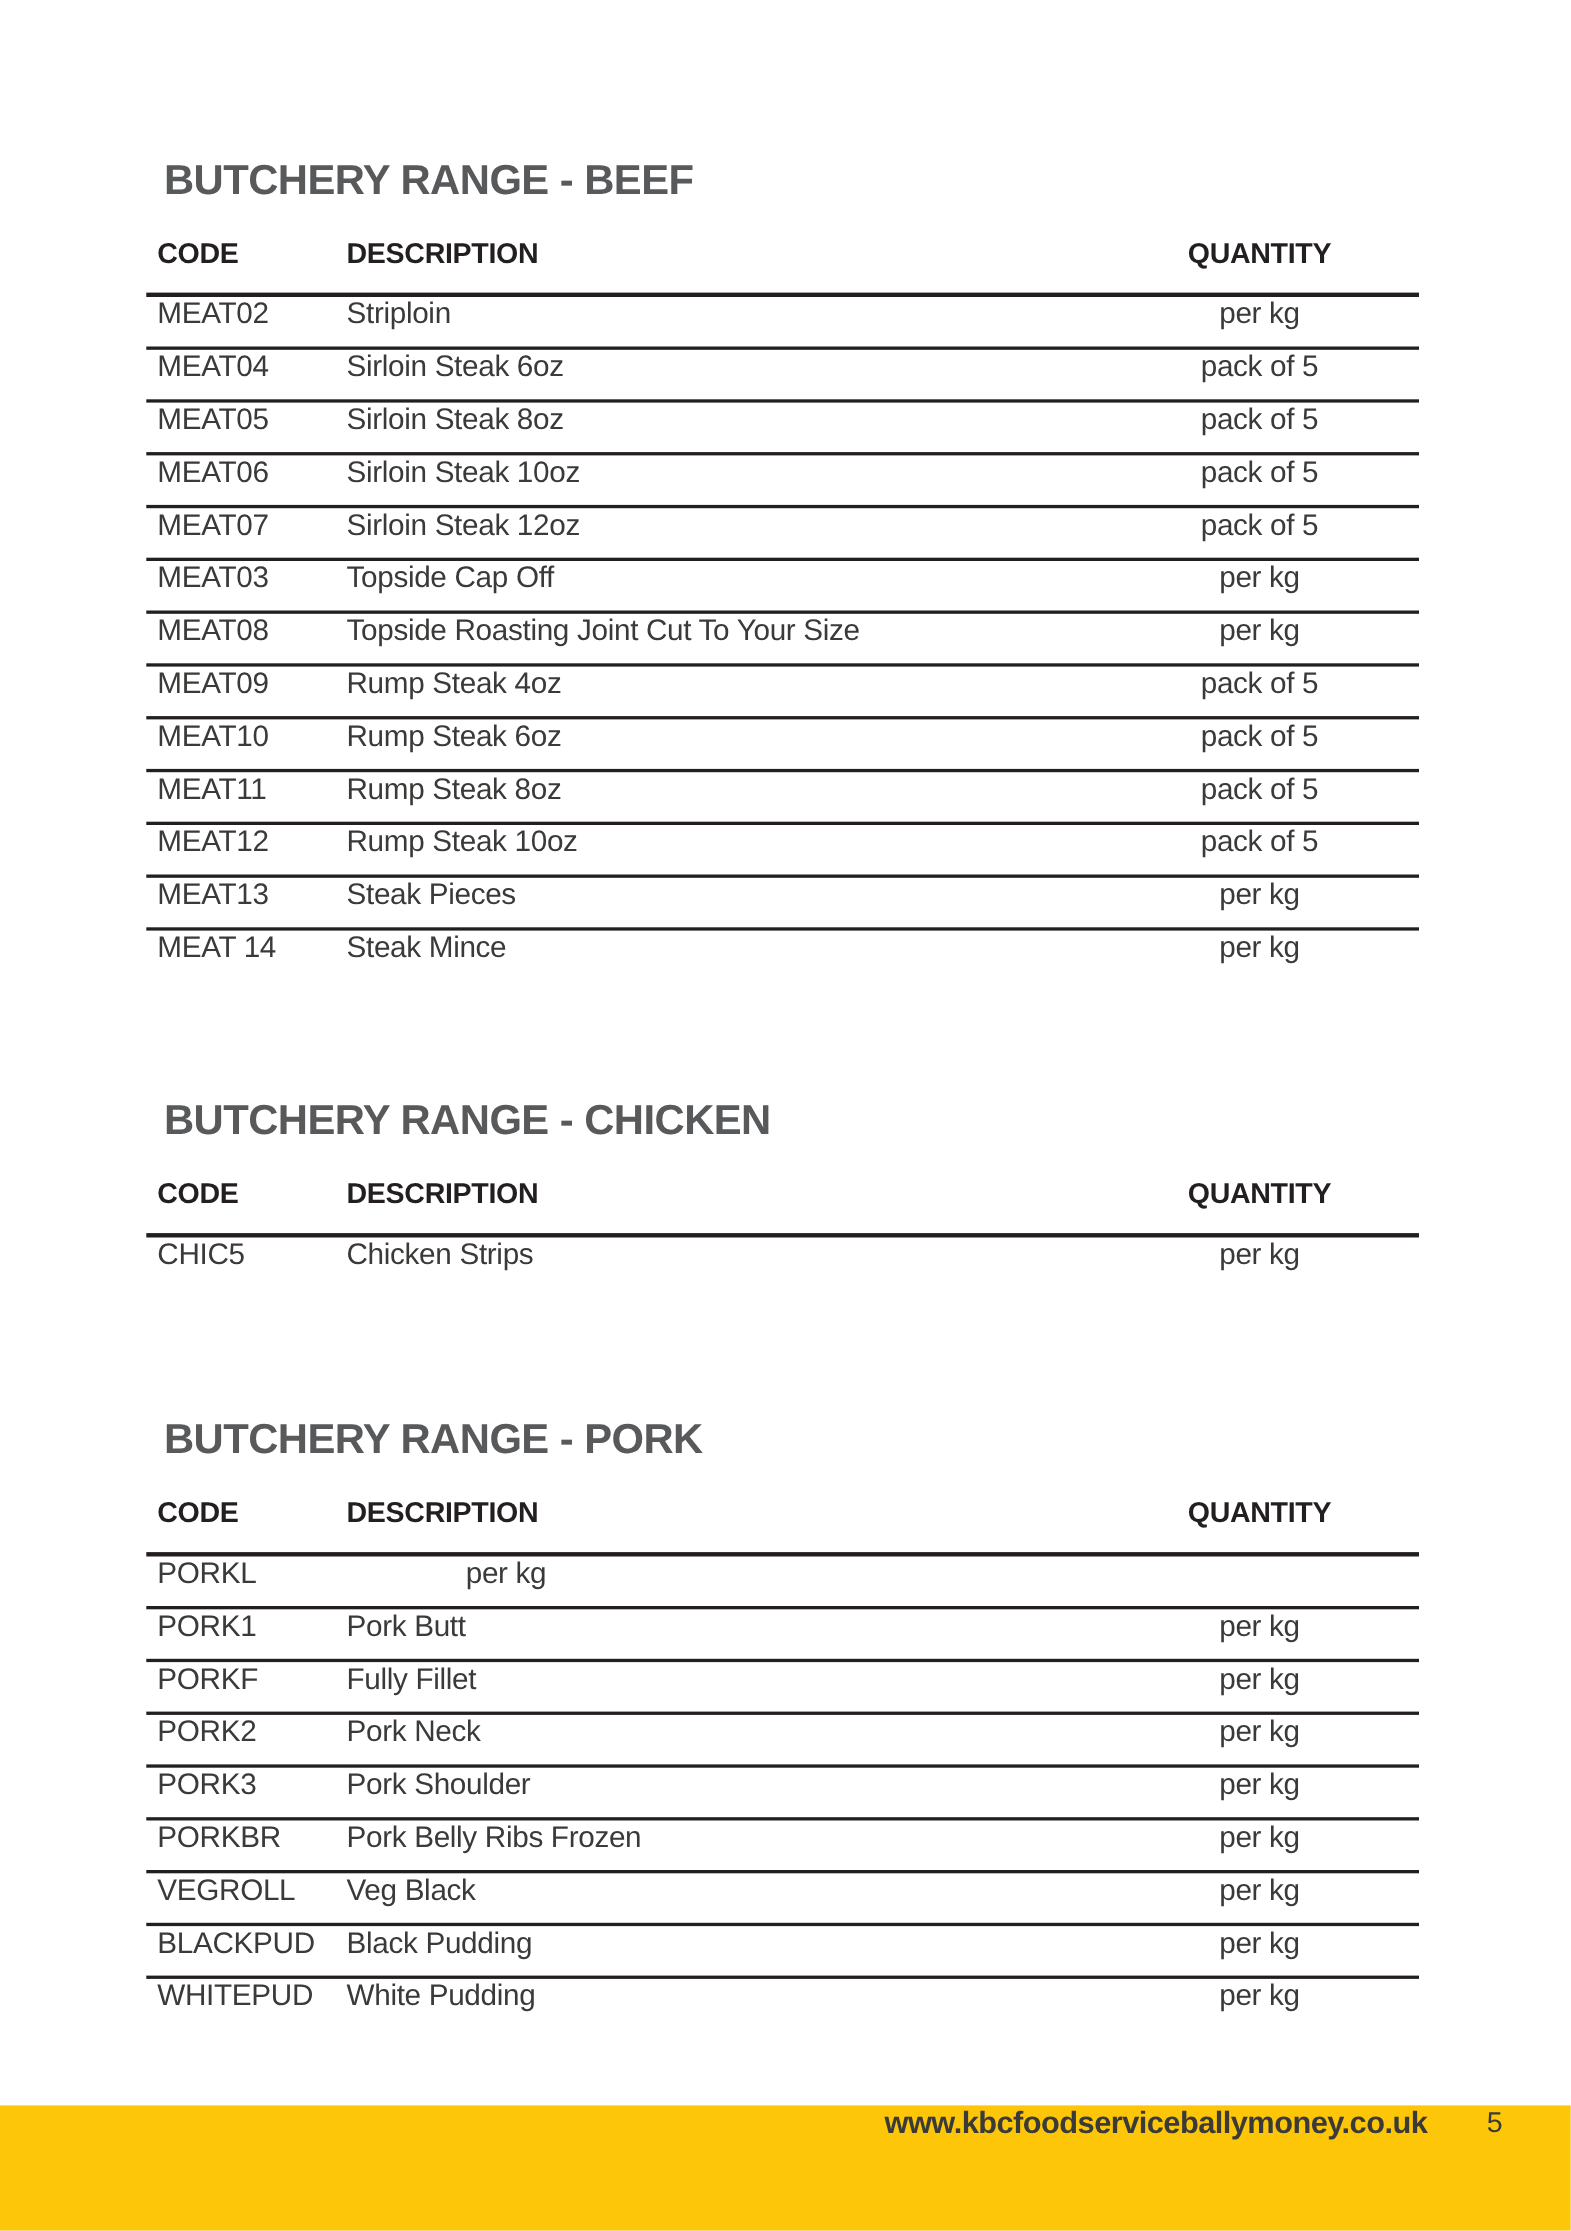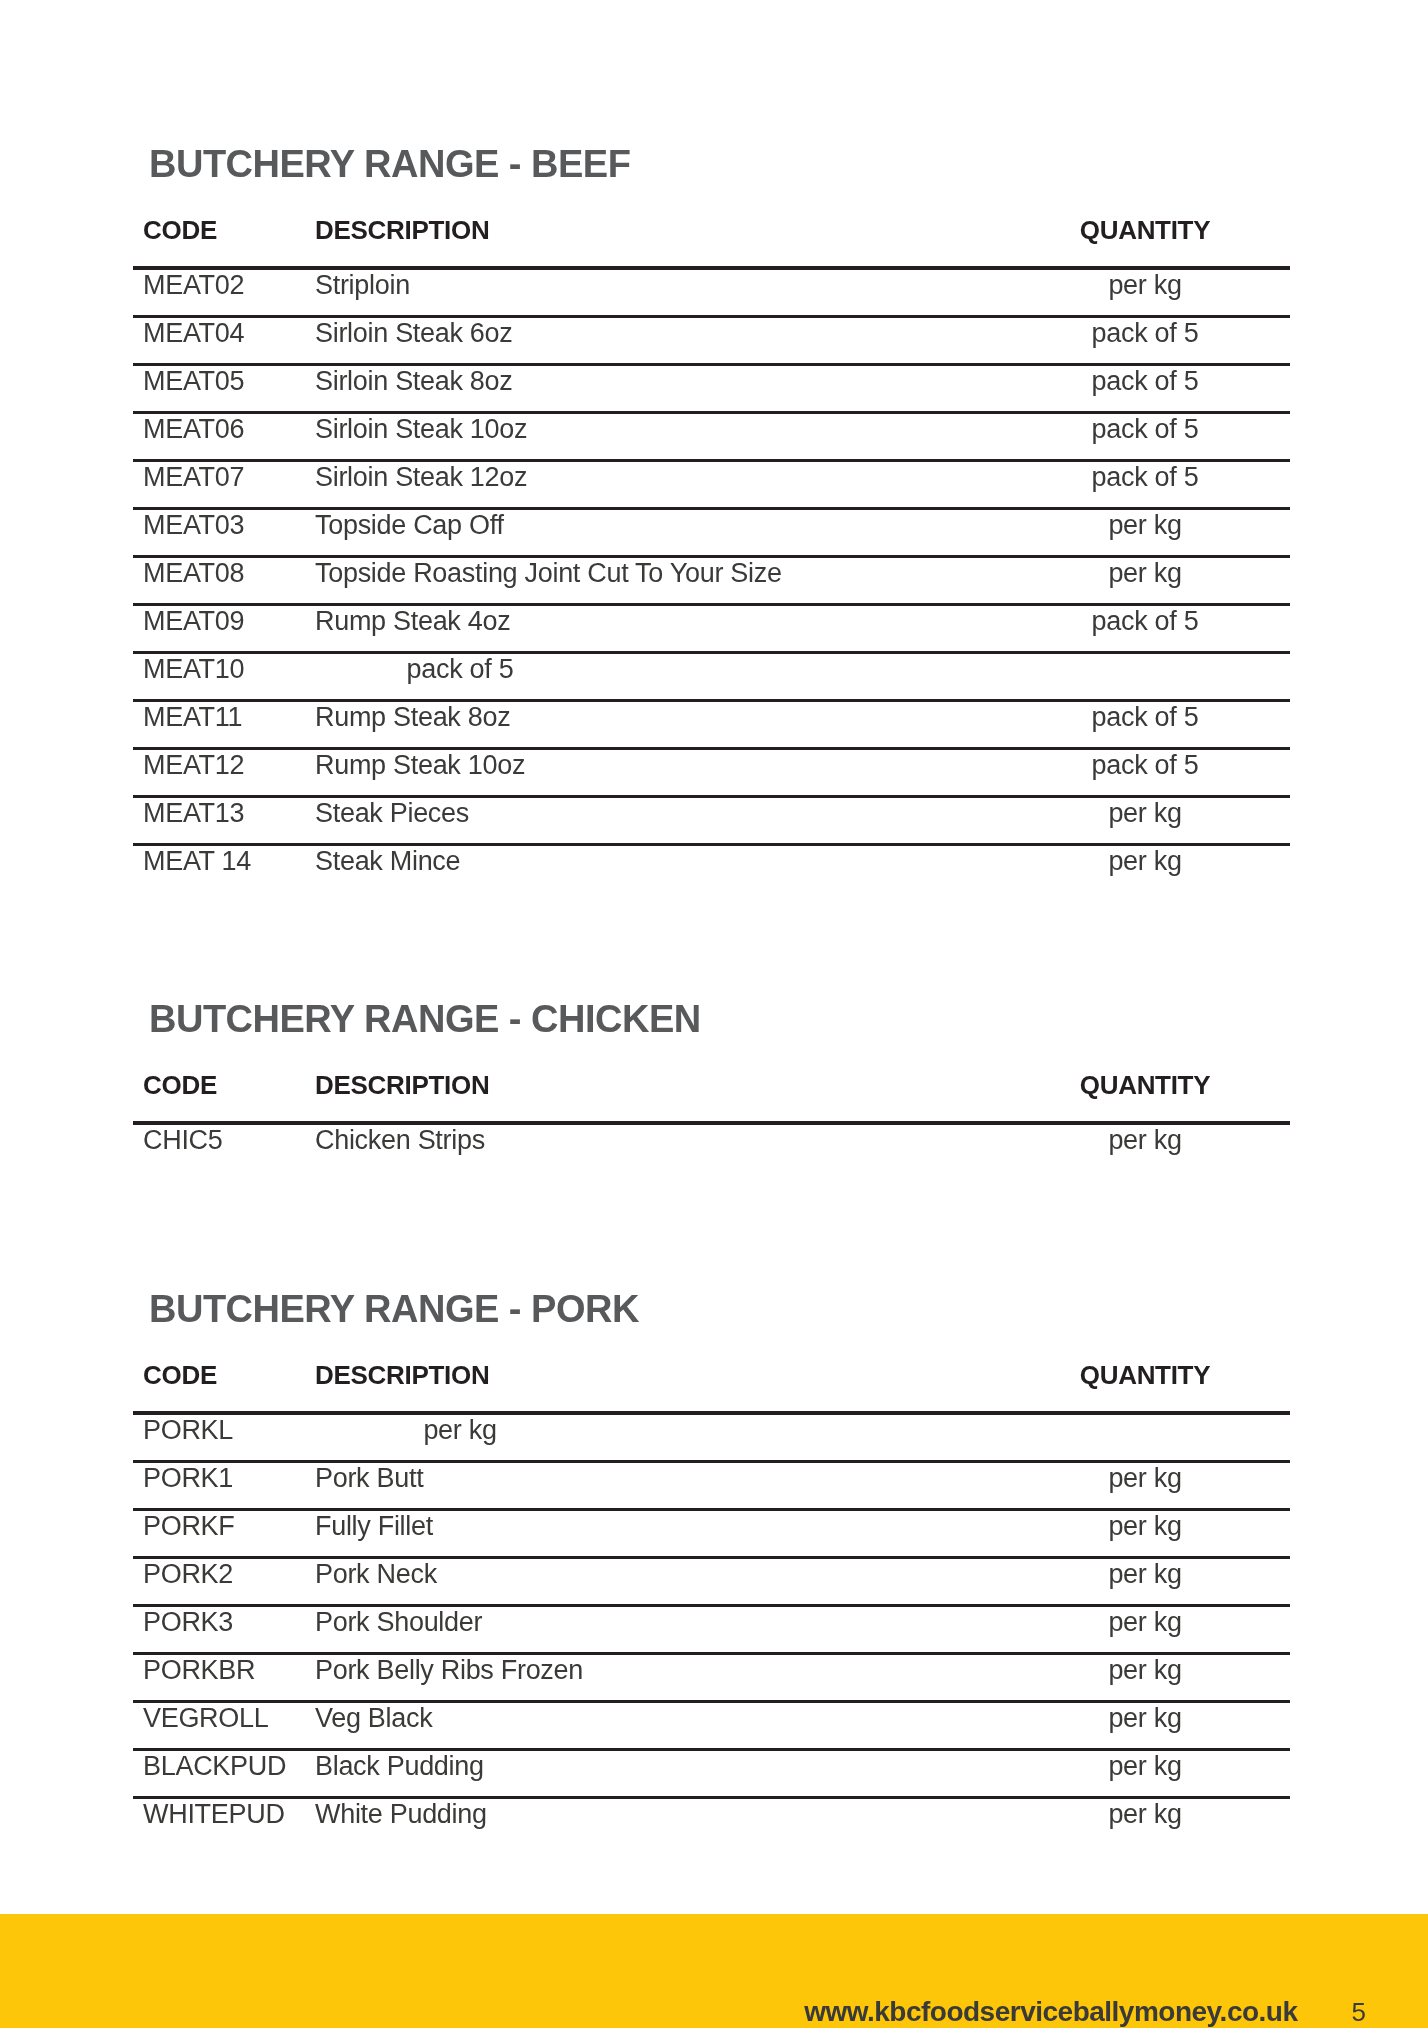--- a/index.html
+++ b/index.html
@@ -60,21 +60,21 @@
   .cell.code { width: 182px; padding-left: 10px; box-sizing: border-box; flex: none; }
   .cell.desc { flex: 1; }
   .cell.qty  { width: 290px; flex: none; text-align: center; }
   .footer {
     position: absolute;
     left: 0; top: 1914px;
     width: 100%; height: 114px;
     box-sizing: border-box;
     background: var(--accent-yellow, #FDC608);
     display: flex;
-    align-items: flex-end;
+    align-items: flex-start;
     justify-content: flex-end;
     padding-right: 62px;
     gap: 54px;
   }
   .footer-url {
     font-size: 28px;
     font-weight: 700;
     letter-spacing: -0.5px;
     color: var(--text-dark, #3A3A39);
   }
@@ -133,20 +133,21 @@
               <span class="cell desc">Topside Roasting Joint Cut To Your Size</span>
               <span class="cell qty">per kg</span>
             </div>
             <div class="row">
               <span class="cell code">MEAT09</span>
               <span class="cell desc">Rump Steak 4oz</span>
               <span class="cell qty">pack of 5</span>
             </div>
             <div class="row">
               <span class="cell code">MEAT10</span>
+              <span class="cell desc">Rump Steak 6oz</span>
               <span class="cell qty">pack of 5</span>
             </div>
             <div class="row">
               <span class="cell code">MEAT11</span>
               <span class="cell desc">Rump Steak 8oz</span>
               <span class="cell qty">pack of 5</span>
             </div>
             <div class="row">
               <span class="cell code">MEAT12</span>
               <span class="cell desc">Rump Steak 10oz</span>

